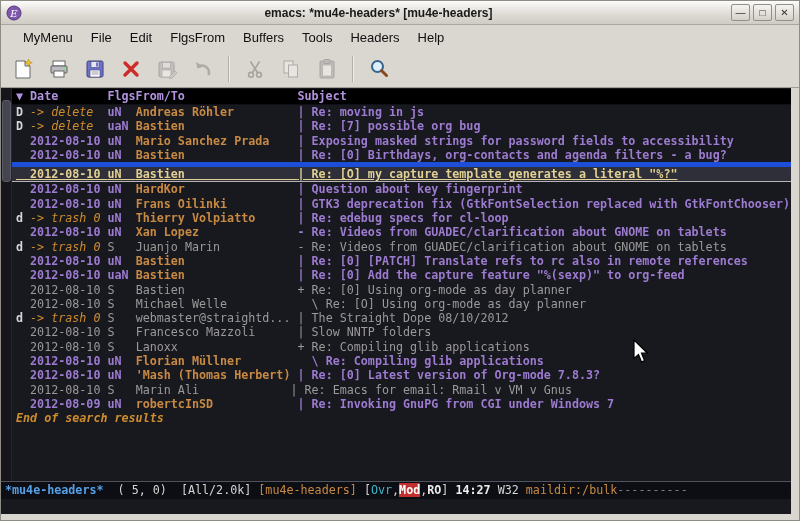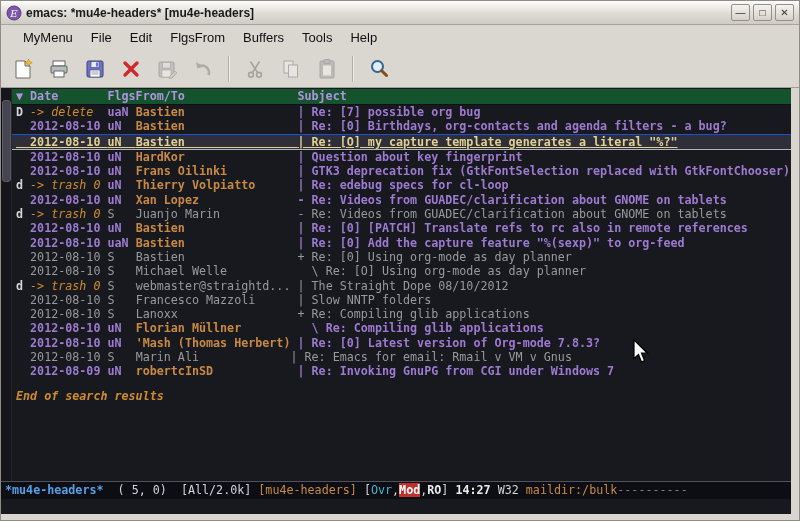--- a/index.html
+++ b/index.html
@@ -3,53 +3,53 @@
 <meta charset="utf-8">
 <style>
   html,body{margin:0;padding:0}
   body{width:800px;height:521px;overflow:hidden;background:#cfcbc5;font-family:"Liberation Sans",sans-serif;position:relative}
 
   .frame{width:800px;height:521px;box-sizing:border-box;display:flex;flex-direction:column;border:1px solid #8f8b85;background:#d9d5cf;position:relative}
 
   
   .titlebar{flex:0 0 23px;height:23px;background:linear-gradient(#fcfcfb,#ddd9d3 60%,#cfcbc5);display:flex;align-items:center;padding:0 5px;border-bottom:1px solid #aaa69f}
   .win-icon{margin-right:4px;flex:0 0 auto}
-  .title{flex:1;text-align:left;font-size:12px;font-weight:bold;color:#1a1a1a;white-space:nowrap;overflow:hidden}
+  .title{flex:1;text-align:center;font-size:12px;font-weight:bold;color:#1a1a1a;white-space:nowrap;overflow:hidden}
   .win-btns{display:flex;gap:3px;flex:0 0 auto}
   .win-btn{width:19px;height:17px;background:linear-gradient(#f5f3f0,#d5d1ca);border:1px solid #948f88;border-radius:2px;font-size:10px;line-height:15px;text-align:center;color:#333;box-sizing:border-box}
 
   
   .menubar{flex:0 0 25px;display:flex;align-items:stretch;background:#dad6d0;padding-left:13px;font-size:13px;color:#101010}
   .menu-item{padding:5px 9px 0 9px;white-space:nowrap}
 
   
   .toolbar{flex:0 0 37px;background:#dad6d0;border-bottom:1px solid #a19d96;display:flex;align-items:center;padding:0 4px}
   .tb-btn{width:36px;height:32px;display:flex;align-items:center;justify-content:center;border-radius:3px}
   .tb-btn.disabled{opacity:.38;filter:grayscale(1)}
   .tb-sep{width:0;height:26px;border-left:1px solid #b3afa8;border-right:1px solid #efece7;margin:0 7px}
 
   
   .client{flex:1;display:flex;flex-direction:column;padding:0 8px 6px 0;min-height:0;background:#d9d5cf}
   .buffer-area{flex:1;display:flex;min-height:0}
   .scrollbar{flex:0 0 10px;width:10px;background:#15151b;position:relative;border-right:1px solid #26262e}
   .sb-thumb{position:absolute;left:1px;top:12px;width:7px;height:80px;background:#45454f;border:1px solid #5a5a66;border-radius:3px}
   .buffer{flex:1;background:var(--buffer-bg,#18181f);font-family:"DejaVu Sans Mono","Liberation Mono",monospace;font-size:11.7px;overflow:hidden;padding-top:1px;min-width:0}
 
-  .header-line{background:#14532d;color:#b193e0;font-weight:bold;white-space:pre;line-height:15px;padding-left:4px;border-bottom:1px solid #101016}
+  .header-line{background:#000000;color:#b193e0;font-weight:bold;white-space:pre;line-height:15px;padding-left:4px;border-bottom:1px solid #101016}
 
   .msg-row{white-space:pre;line-height:14.3px;padding-left:4px}
   .msg-row span{color:#bbb}
   .msg-row .mark{color:#d6d6d6;font-weight:bold}
   .unread .f-date,.unread .f-flags,.unread .f-subject{color:var(--unread-purple,#9c7bd0);font-weight:bold}
   .unread .f-from{color:var(--from-orange,#c88a42);font-weight:bold}
   .read .f-date,.read .f-flags,.read .f-subject,.read .f-from{color:var(--read-gray,#999999)}
   .marked .f-date{color:var(--mark-orange,#ce8d2c);font-style:italic;font-weight:normal}
-  .selected{background:#2f2f39;border-top:1px solid #1d4ed8;border-bottom:1px solid #b5b5b5}
+  .selected{background:#2f2f39;border-top:5px solid #1d4ed8;border-bottom:1px solid #b5b5b5}
   .selected span,.selected .mark{color:var(--selected-yellow,#e2d193);font-weight:bold;text-decoration:underline}
-  .end-results{color:var(--mark-orange,#ce8d2c);font-style:italic;font-weight:bold;white-space:pre;line-height:15px;padding-left:4px;margin-top:10px}
+  .end-results{color:var(--mark-orange,#ce8d2c);font-style:italic;font-weight:bold;white-space:pre;line-height:15px;padding-left:4px;margin-top:0}
 
   
   .modeline{flex:0 0 17px;background:#0d0d14;border-top:1px solid #52525c;font-family:"DejaVu Sans Mono","Liberation Mono",monospace;font-size:11.7px;line-height:16px;white-space:pre;padding-left:4px;overflow:hidden}
   .ml-fg{color:#d6d6d6}
   .ml-blue{color:var(--modeline-blue,#56a0e8);font-weight:bold}
   .ml-orange{color:var(--from-orange,#c88a42)}
   .ml-orange-b{color:var(--from-orange,#c88a42);font-weight:normal}
   .ml-cyan{color:var(--modeline-cyan,#3db8c8)}
   .ml-red{background:var(--modeline-red,#c22f2f);color:#fff;font-weight:bold}
   .ml-bold{color:#ececec;font-weight:bold}
@@ -76,20 +76,21 @@
     </div>
   </div>
 
   <div class="menubar">
       <div class="menu-item">MyMenu</div>
       <div class="menu-item">File</div>
       <div class="menu-item">Edit</div>
       <div class="menu-item">FlgsFrom</div>
       <div class="menu-item">Buffers</div>
       <div class="menu-item">Tools</div>
+      <div class="menu-item">Headers</div>
       <div class="menu-item">Help</div>
     </div>
 
   <div class="toolbar">
     <div class="tb-btn">
       <svg width="22" height="22" viewBox="0 0 22 22">
         <path d="M4 3 h9 l5 5 v12 H4 Z" fill="#fdfdfd" stroke="#6b6b6b"></path>
         <path d="M13 3 l5 5 h-5 Z" fill="#cfcfcf" stroke="#6b6b6b"></path>
         <path d="M16.5 1 l1.1 2.6 2.6 1.1 -2.6 1.1 -1.1 2.6 -1.1 -2.6 -2.6 -1.1 2.6 -1.1 Z" fill="#f2c230" stroke="#b98c10" stroke-width="0.6"></path>
       </svg>
@@ -162,21 +163,23 @@
   </div>
 
   <div class="client">
     <div class="buffer-area">
       <div class="scrollbar">
         <div class="sb-thumb"></div>
       </div>
       <div class="buffer">
         <div class="header-line">▼ Date       FlgsFrom/To                Subject</div>
         <div>
+            <div class="msg-row unread marked"><span class="mark">D </span><span class="f-date">-&gt; delete  </span><span class="f-flags">uN  </span><span class="f-from">Andreas Röhler         </span><span class="f-subject">| Re: moving in js</span></div>
             <div class="msg-row unread marked"><span class="mark">D </span><span class="f-date">-&gt; delete  </span><span class="f-flags">uaN </span><span class="f-from">Bastien                </span><span class="f-subject">| Re: [7] possible org bug</span></div>
+            <div class="msg-row unread"><span class="mark">  </span><span class="f-date">2012-08-10 </span><span class="f-flags">uN  </span><span class="f-from">Mario Sanchez Prada    </span><span class="f-subject">| Exposing masked strings for password fields to accessibility</span></div>
             <div class="msg-row unread"><span class="mark">  </span><span class="f-date">2012-08-10 </span><span class="f-flags">uN  </span><span class="f-from">Bastien                </span><span class="f-subject">| Re: [0] Birthdays, org-contacts and agenda filters - a bug?</span></div>
             <div class="msg-row selected"><span class="mark">  </span><span class="f-date">2012-08-10 </span><span class="f-flags">uN  </span><span class="f-from">Bastien                </span><span class="f-subject">| Re: [O] my capture template generates a literal "%?"</span></div>
             <div class="msg-row unread"><span class="mark">  </span><span class="f-date">2012-08-10 </span><span class="f-flags">uN  </span><span class="f-from">HardKor                </span><span class="f-subject">| Question about key fingerprint</span></div>
             <div class="msg-row unread"><span class="mark">  </span><span class="f-date">2012-08-10 </span><span class="f-flags">uN  </span><span class="f-from">Frans Oilinki          </span><span class="f-subject">| GTK3 deprecation fix (GtkFontSelection replaced with GtkFontChooser)</span></div>
             <div class="msg-row unread marked"><span class="mark">d </span><span class="f-date">-&gt; trash 0 </span><span class="f-flags">uN  </span><span class="f-from">Thierry Volpiatto      </span><span class="f-subject">| Re: edebug specs for cl-loop</span></div>
             <div class="msg-row unread"><span class="mark">  </span><span class="f-date">2012-08-10 </span><span class="f-flags">uN  </span><span class="f-from">Xan Lopez              </span><span class="f-subject">- Re: Videos from GUADEC/clarification about GNOME on tablets</span></div>
             <div class="msg-row read marked"><span class="mark">d </span><span class="f-date">-&gt; trash 0 </span><span class="f-flags">S   </span><span class="f-from">Juanjo Marin           </span><span class="f-subject">- Re: Videos from GUADEC/clarification about GNOME on tablets</span></div>
             <div class="msg-row unread"><span class="mark">  </span><span class="f-date">2012-08-10 </span><span class="f-flags">uN  </span><span class="f-from">Bastien                </span><span class="f-subject">| Re: [0] [PATCH] Translate refs to rc also in remote references</span></div>
             <div class="msg-row unread"><span class="mark">  </span><span class="f-date">2012-08-10 </span><span class="f-flags">uaN </span><span class="f-from">Bastien                </span><span class="f-subject">| Re: [0] Add the capture feature "%(sexp)" to org-feed</span></div>
             <div class="msg-row read"><span class="mark">  </span><span class="f-date">2012-08-10 </span><span class="f-flags">S   </span><span class="f-from">Bastien                </span><span class="f-subject">+ Re: [0] Using org-mode as day planner</span></div>

